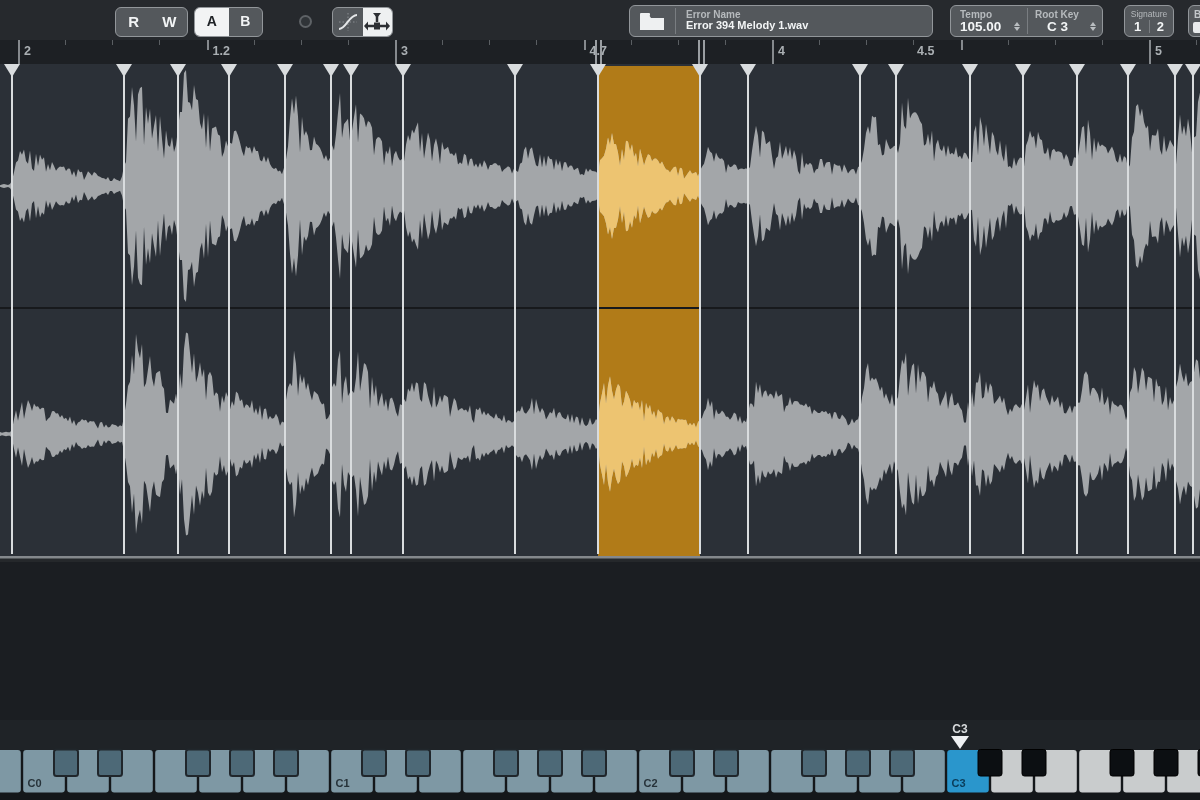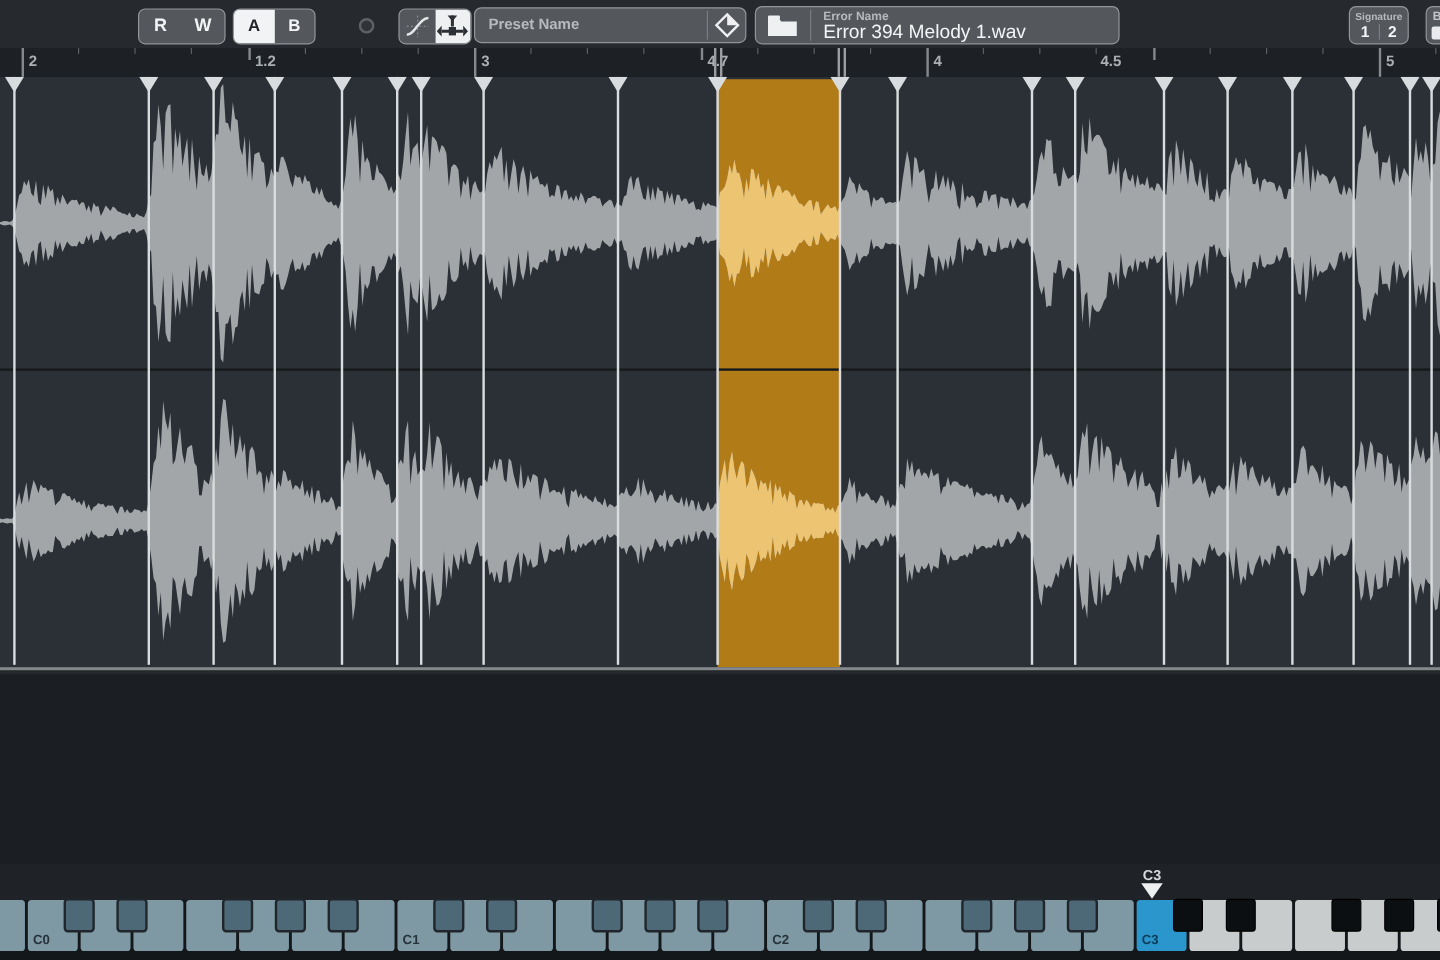--- a/index.html
+++ b/index.html
@@ -23,30 +23,30 @@
   .ic2{background:#eef0f1;}
   .preset{position:absolute;left:395px;top:6px;width:227px;height:30px;background:#54585c;
           border:1.5px solid #92969a;border-radius:6px;box-sizing:border-box;}
   .preset .ph{position:absolute;left:11px;top:6px;font-size:12.5px;font-weight:bold;color:#b7bbbe;}
   .preset .pdiv{position:absolute;right:31px;top:2px;bottom:2px;width:1px;background:#797d81;}
   .preset .pdia{position:absolute;right:4px;top:3px;}
   .filebox{position:absolute;left:629px;top:5px;width:304px;height:32px;background:#54585c;
            border:1.5px solid #92969a;border-radius:6px;box-sizing:border-box;}
   .filebox .fdiv{position:absolute;left:45px;top:2px;bottom:2px;width:1px;background:#797d81;}
   .filebox .flab{position:absolute;left:56px;top:3px;font-size:10px;font-weight:bold;color:#b6babd;}
-  .filebox .fval{position:absolute;left:56px;top:13px;font-size:16px;font-weight:normal;color:#f3f5f6;}
+  .filebox .fval{position:absolute;left:56px;top:13px;font-size:11px;font-weight:bold;color:#f3f5f6;}
   .filebox .ficon{position:absolute;left:9px;top:6px;}
   .temproot{position:absolute;left:950px;top:5px;width:153px;height:32px;background:#54585c;
             border:1.5px solid #92969a;border-radius:6px;box-sizing:border-box;}
   .temproot .tdiv{position:absolute;left:76px;top:2px;bottom:2px;width:1px;background:#797d81;}
   .tlab{position:absolute;top:3px;font-size:10px;font-weight:bold;color:#b6babd;}
   .tval{position:absolute;top:13px;font-size:13.5px;font-weight:bold;color:#f3f5f6;}
   .sigbox{position:absolute;left:1124px;top:5px;width:50px;height:32px;background:#54585c;
           border:1.5px solid #92969a;border-radius:6px;box-sizing:border-box;}
-  .sigbox .slab{position:absolute;left:0;right:0;top:3px;text-align:center;font-size:8.5px;font-weight:bold;color:#b6babd;}
+  .sigbox .slab{position:absolute;left:0;right:0;top:3px;text-align:center;font-size:8.5px;font-weight:normal;color:#b6babd;}
   .sigbox .sv1{position:absolute;left:9px;top:13px;font-size:13px;font-weight:bold;color:#f3f5f6;}
   .sigbox .sv2{position:absolute;right:9px;top:13px;font-size:13px;font-weight:bold;color:#f3f5f6;}
   .sigbox .sdiv{position:absolute;left:24px;top:14px;bottom:3px;width:1px;background:#797d81;}
   .edgebox{position:absolute;left:1188px;top:5px;width:40px;height:32px;background:#54585c;
            border:1.5px solid #92969a;border-radius:6px;box-sizing:border-box;}
   .edgebox .elab{position:absolute;left:5px;top:3px;font-size:10px;font-weight:bold;color:#c3c7ca;}
   .edgebox .eic{position:absolute;left:4px;top:16px;width:12px;height:11px;background:#e9ebec;border-radius:2px;}
   .spin{position:absolute;width:7px;}
   .spin div{width:0;height:0;border-left:3.5px solid transparent;border-right:3.5px solid transparent;margin:1.5px 0;}
   .spin .up{border-bottom:4px solid #b9bdc0;}
@@ -89,40 +89,45 @@
         <svg width="26" height="26" viewBox="0 0 26 26">
           <line x1="13" y1="4" x2="13" y2="13" stroke="#2c2f33" stroke-width="2.5"></line>
           <polygon points="9,4 17,4 13,9" fill="#2c2f33"></polygon>
           <line x1="4" y1="17" x2="22" y2="17" stroke="#2c2f33" stroke-width="2.5"></line>
           <polygon points="22,12.5 22,21.5 26,17" fill="#2c2f33"></polygon>
           <polygon points="4,12.5 4,21.5 0,17" fill="#2c2f33"></polygon>
           <rect x="10" y="13.5" width="6" height="7" fill="#2c2f33"></rect>
         </svg>
       </span>
     </div>
-    <div class="preset">
-      <span class="ph">Preset Name</span>
-      <span class="pdiv"></span>
-      <span class="pdia">
-        <svg width="22" height="22" viewBox="0 0 22 22">
-          <path d="M11,2 L20,11 L11,20 L2,11 Z" stroke="#eef0f2" stroke-width="2" fill="none"></path>
-          <path d="M11,2 L20,11 L11,11 Z" fill="#eef0f2"></path>
-        </svg>
-      </span>
-    </div>
     <div class="filebox">
       <span class="ficon">
         <svg width="26" height="19" viewBox="0 0 26 19">
           <path d="M1,3 h9 l2,3 h13 v12 h-24 z" fill="#eef0f1"></path>
           <rect x="1" y="1" width="10" height="3" rx="1" fill="#eef0f1"></rect>
         </svg>
       </span>
       <span class="fdiv"></span>
       <span class="flab">Error Name</span>
       <span class="fval">Error 394 Melody 1.wav</span>
+    </div>
+    <div class="temproot">
+      <span class="tlab" style="left:9px;">Tempo</span>
+      <span class="tval" style="left:9px;">105.00</span>
+      <span class="spin" style="left:63px;top:14px;">
+          <div class="up"></div>
+          <div class="dn"></div>
+        </span>
+      <span class="tdiv"></span>
+      <span class="tlab" style="left:84px;">Root Key</span>
+      <span class="tval" style="left:96px;">C 3</span>
+      <span class="spin" style="left:139px;top:14px;">
+          <div class="up"></div>
+          <div class="dn"></div>
+        </span>
     </div>
     <div class="sigbox">
       <span class="slab">Signature</span>
       <span class="sv1">1</span>
       <span class="sdiv"></span>
       <span class="sv2">2</span>
     </div>
     <div class="edgebox">
       <span class="elab">B</span>
       <span class="eic"></span>

